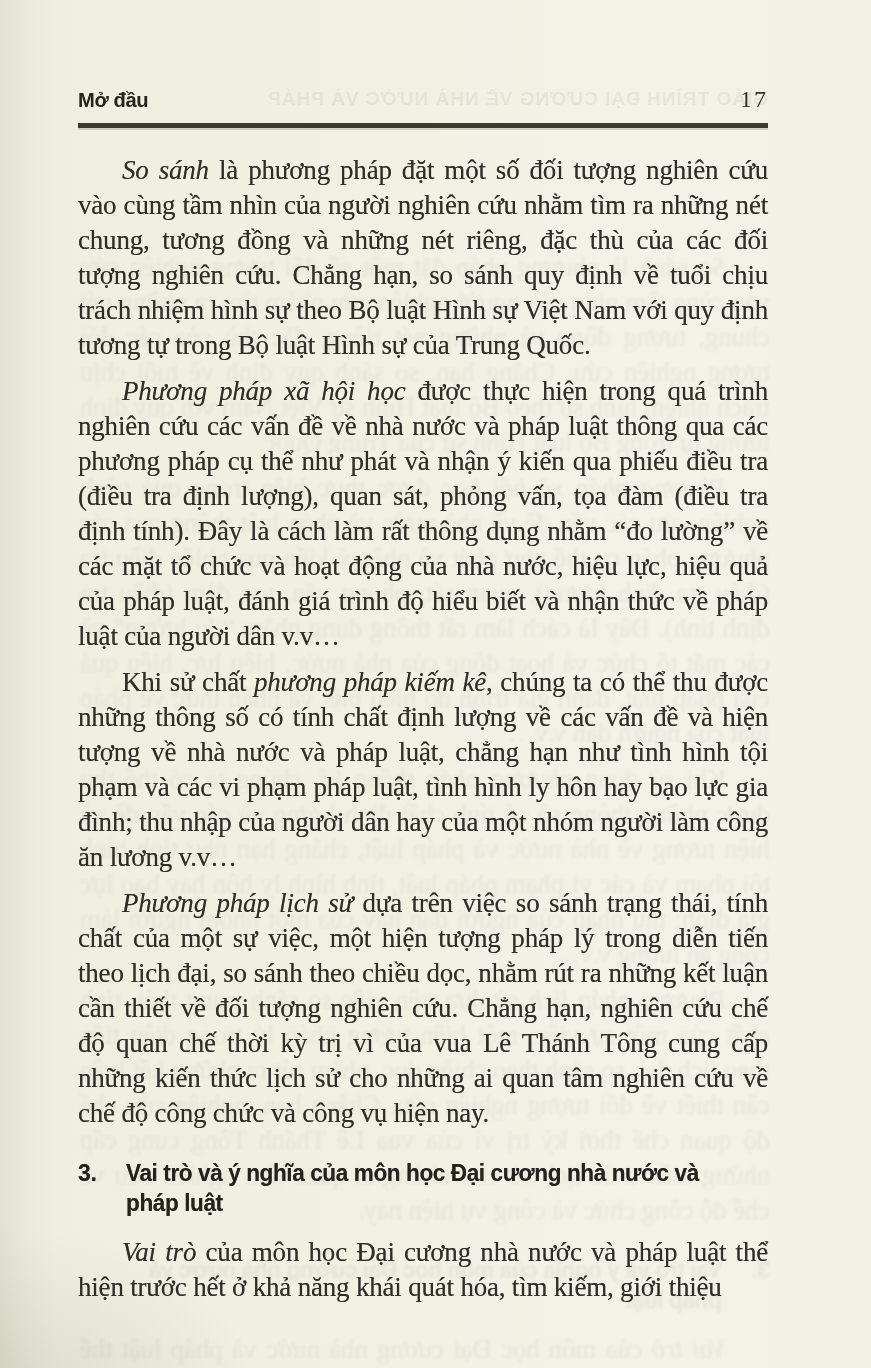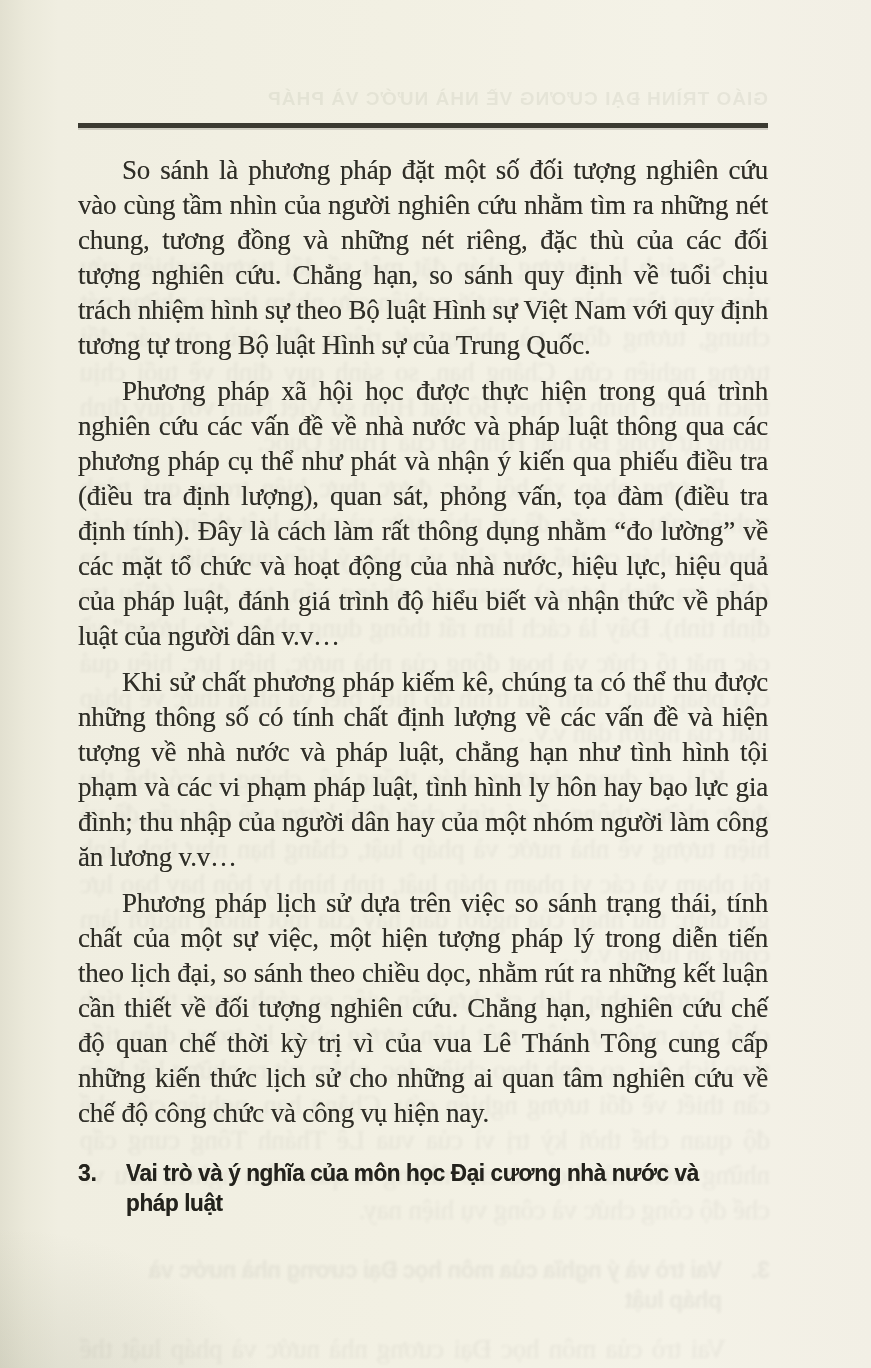--- a/index.html
+++ b/index.html
@@ -41,21 +41,21 @@
     pointer-events:none;z-index:0;
   }
   
   .content{
     position:absolute;top:153px;left:78px;width:690px;z-index:1;
     font-size:27px;line-height:35px;text-align:justify;
     letter-spacing:-0.2px;
     text-shadow:0 0 0.5px rgba(43,42,34,0.55);
   }
   .para{margin:0 0 11px 0;text-indent:44px;}
-  .it{}
+  .it{font-style:italic;}
   .section-heading{
     margin:27px 0 17px 0;text-align:left;text-indent:0;
     font-family:"Liberation Sans","DejaVu Sans",sans-serif;
     font-weight:700;font-size:23px;line-height:30px;
     letter-spacing:-0.4px;color:#23221c;
     text-shadow:0 0 0.5px rgba(35,34,28,0.55);
     display:flex;
   }
   .sec-num{width:48px;flex:0 0 48px;}
   .sec-title{flex:1;transform:scaleX(0.98);transform-origin:left;}
@@ -74,26 +74,31 @@
         <p class="para"><span>Khi sử dụng </span><span class="it">phương pháp thống kê</span><span>, chúng ta có thể thu được những thông số có tính chất định lượng về các vấn đề và hiện tượng về nhà nước và pháp luật, chẳng hạn như tình hình tội phạm và các vi phạm pháp luật, tình hình ly hôn hay bạo lực gia đình; thu nhập của người dân hay của một nhóm người làm công ăn lương v.v…</span></p>
         <p class="para"><span class="it">Phương pháp lịch sử</span><span> dựa trên việc so sánh trạng thái, tính chất của một sự việc, một hiện tượng pháp lý trong diễn tiến theo lịch đại, so sánh theo chiều dọc, nhằm rút ra những kết luận cần thiết về đối tượng nghiên cứu. Chẳng hạn, nghiên cứu chế độ quan chế thời kỳ trị vì của vua Lê Thánh Tông cung cấp những kiến thức lịch sử cho những ai quan tâm nghiên cứu về chế độ công chức và công vụ hiện nay.</span></p>
         <div class="section-heading">
           <span class="sec-num">3.</span>
           <span class="sec-title">Vai trò và ý nghĩa của môn học Đại cương nhà nước và pháp luật</span>
         </div>
         <p class="para"><span class="it">Vai trò</span><span> của môn học Đại cương nhà nước và pháp luật thể hiện trước hết ở khả năng khái quát hóa, tìm kiếm, giới thiệu</span></p>
       </div>
     </div>
 
+  <div class="header-row">
+    <div class="section-label">Mở đầu</div>
+    <div class="page-number">17</div>
+  </div>
   <div class="header-rule"></div>
 
   <div class="content">
       <p class="para"><span class="it">So sánh</span><span> là phương pháp đặt một số đối tượng nghiên cứu vào cùng tầm nhìn của người nghiên cứu nhằm tìm ra những nét chung, tương đồng và những nét riêng, đặc thù của các đối tượng nghiên cứu. Chẳng hạn, so sánh quy định về tuổi chịu trách nhiệm hình sự theo Bộ luật Hình sự Việt Nam với quy định tương tự trong Bộ luật Hình sự của Trung Quốc.</span></p>
       <p class="para"><span class="it">Phương pháp xã hội học</span><span> được thực hiện trong quá trình nghiên cứu các vấn đề về nhà nước và pháp luật thông qua các phương pháp cụ thể như phát và nhận ý kiến qua phiếu điều tra (điều tra định lượng), quan sát, phỏng vấn, tọa đàm (điều tra định tính). Đây là cách làm rất thông dụng nhằm “đo lường” về các mặt tổ chức và hoạt động của nhà nước, hiệu lực, hiệu quả của pháp luật, đánh giá trình độ hiểu biết và nhận thức về pháp luật của người dân v.v…</span></p>
       <p class="para"><span>Khi sử chất </span><span class="it">phương pháp kiếm kê</span><span>, chúng ta có thể thu được những thông số có tính chất định lượng về các vấn đề và hiện tượng về nhà nước và pháp luật, chẳng hạn như tình hình tội phạm và các vi phạm pháp luật, tình hình ly hôn hay bạo lực gia đình; thu nhập của người dân hay của một nhóm người làm công ăn lương v.v…</span></p>
       <p class="para"><span class="it">Phương pháp lịch sử</span><span> dựa trên việc so sánh trạng thái, tính chất của một sự việc, một hiện tượng pháp lý trong diễn tiến theo lịch đại, so sánh theo chiều dọc, nhằm rút ra những kết luận cần thiết về đối tượng nghiên cứu. Chẳng hạn, nghiên cứu chế độ quan chế thời kỳ trị vì của vua Lê Thánh Tông cung cấp những kiến thức lịch sử cho những ai quan tâm nghiên cứu về chế độ công chức và công vụ hiện nay.</span></p>
       <div class="section-heading">
         <span class="sec-num">3.</span>
         <span class="sec-title">Vai trò và ý nghĩa của môn học Đại cương nhà nước và pháp luật</span>
       </div>
+      <p class="para"><span class="it">Vai trò</span><span> của môn học Đại cương nhà nước và pháp luật thể hiện trước hết ở khả năng khái quát hóa, tìm kiếm, giới thiệu</span></p>
     </div>
 
 </div>
 
 </body></html>

